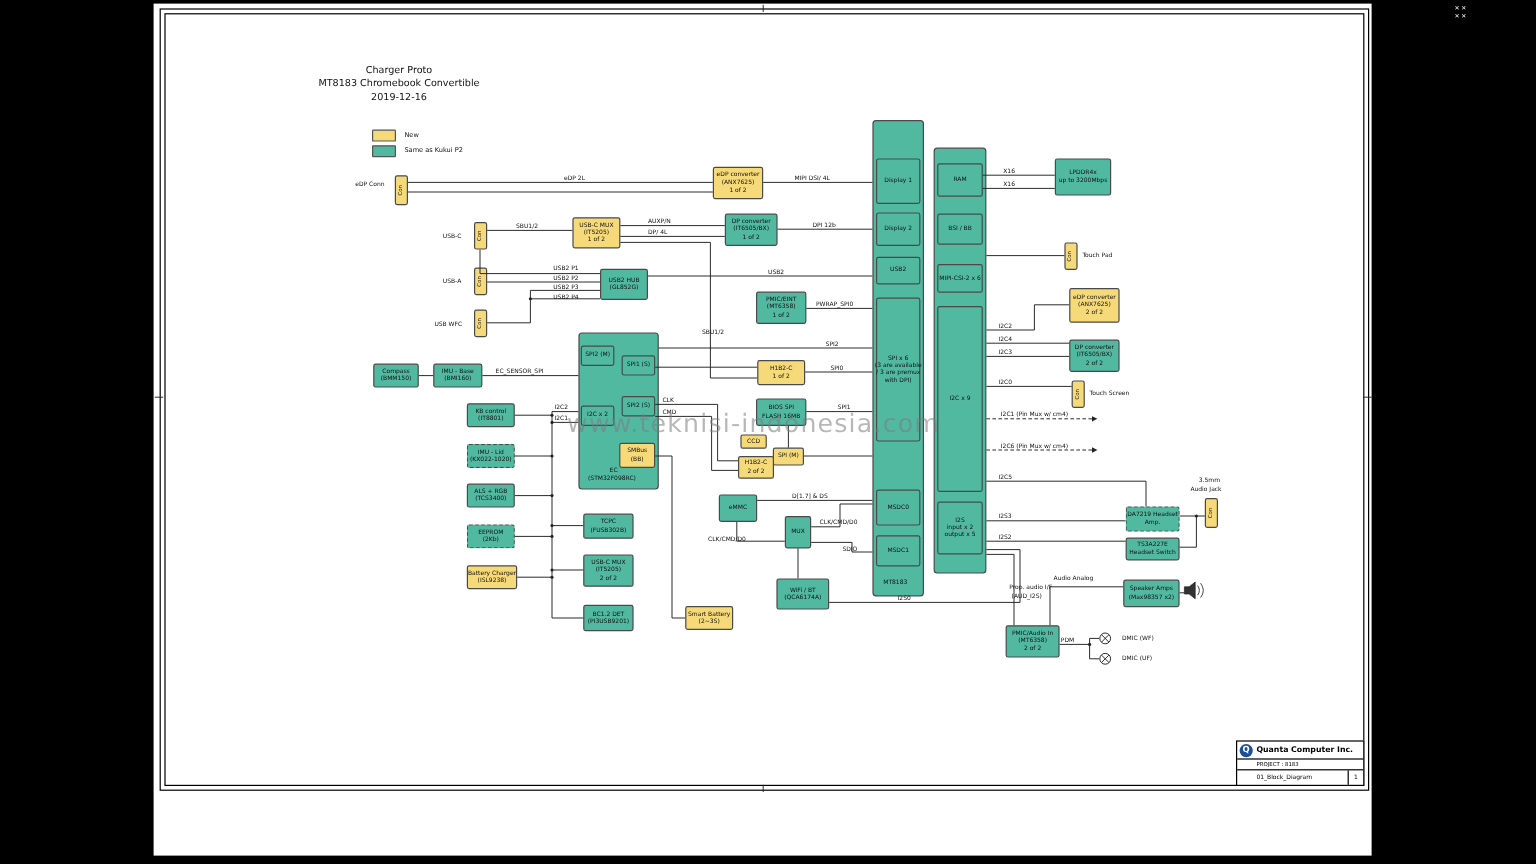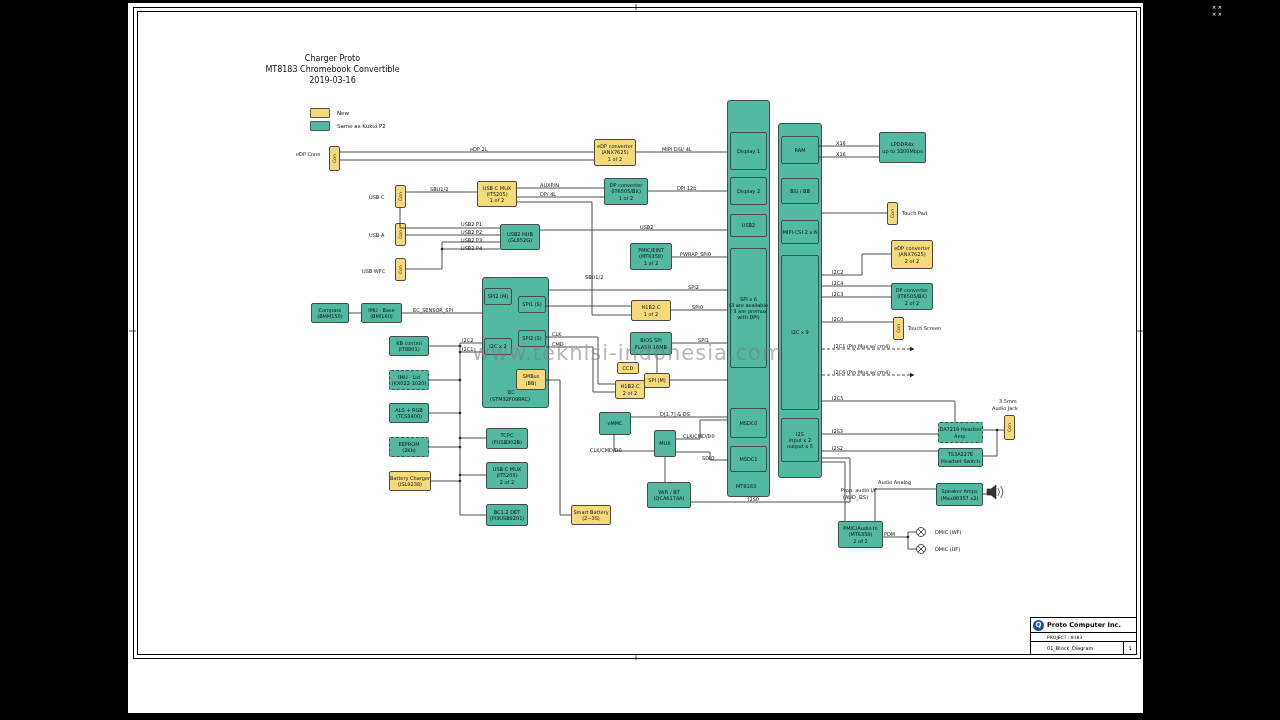--- a/index.html
+++ b/index.html
@@ -75,21 +75,21 @@
 </head>
 <body>
 
 <div id="sheet"></div>
 <div id="frame-outer"></div>
 <div id="frame-inner"></div>
 
 <div id="doc-heading">
   <div>Charger Proto</div>
   <div>MT8183 Chromebook Convertible</div>
-  <div>2019-03-16</div>
+  <div>2019-12-16</div>
 </div>
 
 <div id="legend">
   <div class="lg-row">
     <span class="sw y"></span>
     <span>New</span>
   </div>
   <div class="lg-row">
     <span class="sw t"></span>
     <span>Same as Kukui P2</span>
@@ -447,21 +447,21 @@
     <span class="wlabel" style="left: 908px; top: 325px;">Touch Screen</span>
     <span class="wlabel" style="left: 999px; top: 398px;">3.5mm</span>
     <span class="wlabel" style="left: 992px; top: 405px;">Audio Jack</span>
   </div>
 
 <div id="watermark">www.teknisi-indonesia.com</div>
 
 <div id="title-block">
   <div class="tb-row tb-head">
     <span class="tb-logo">Q</span>
-    <span class="tb-company">Proto Computer Inc.</span>
+    <span class="tb-company">Quanta Computer Inc.</span>
   </div>
   <div class="tb-row tb-project">PROJECT : 8183</div>
   <div class="tb-row tb-doc">
     <span>01_Block_Diagram</span>
     <span class="tb-rev">1</span>
   </div>
 </div>
 
 <div id="window-marks">
   <div>✕ ✕</div>

